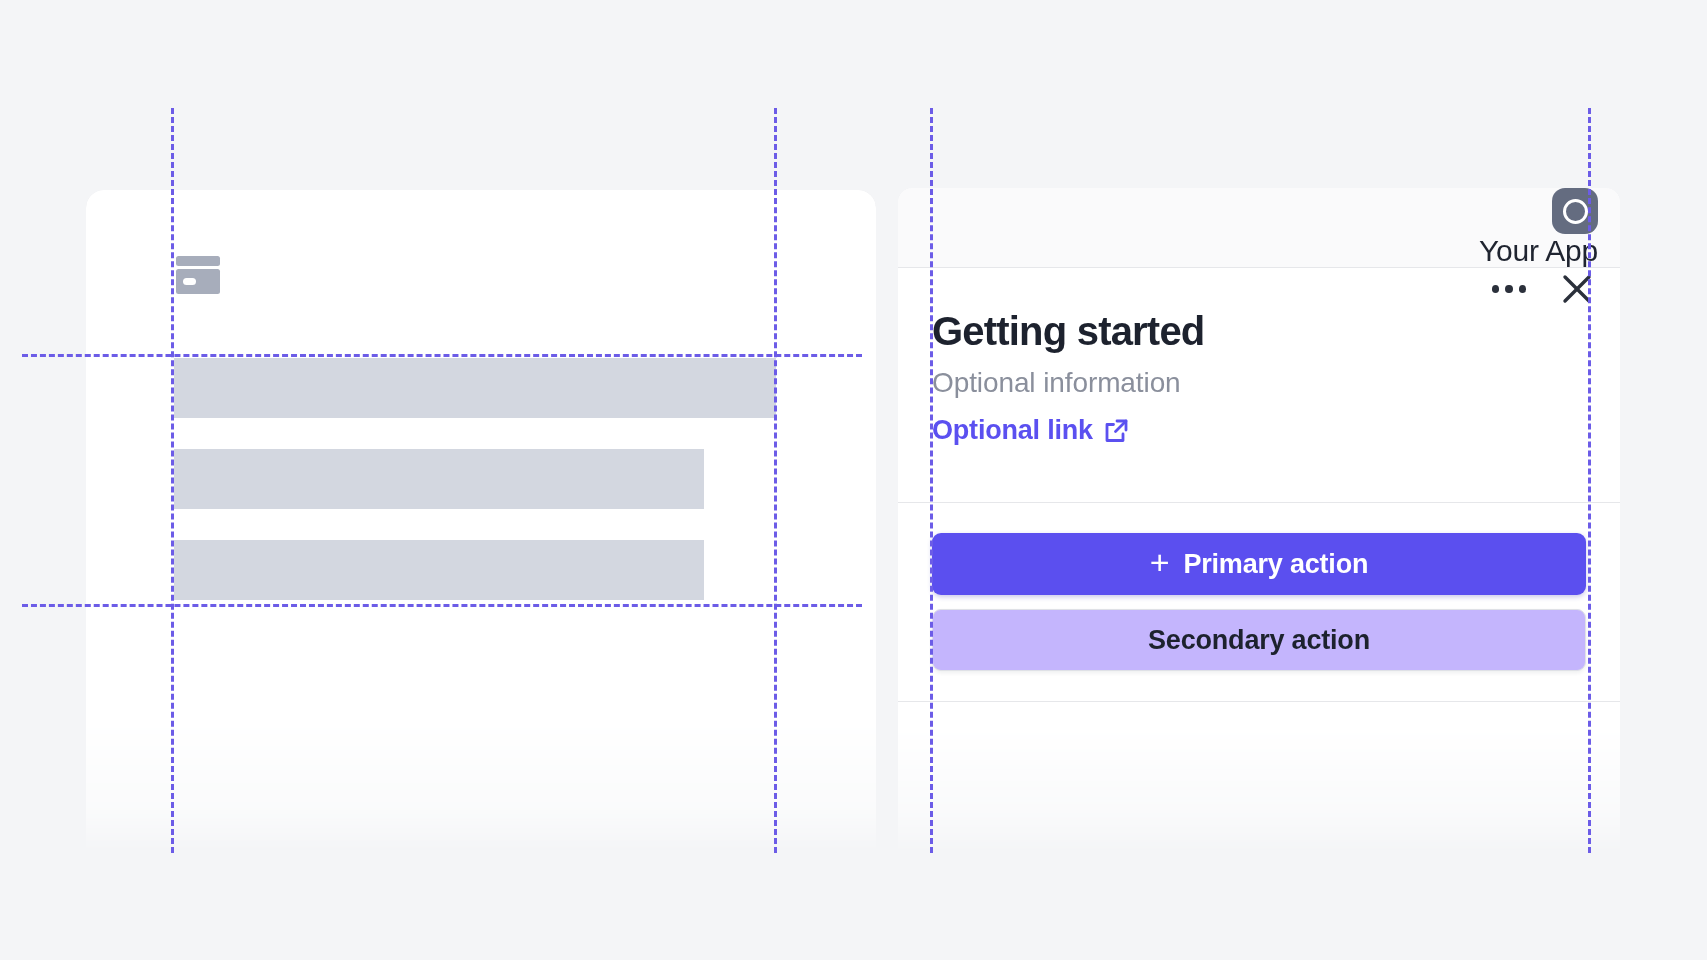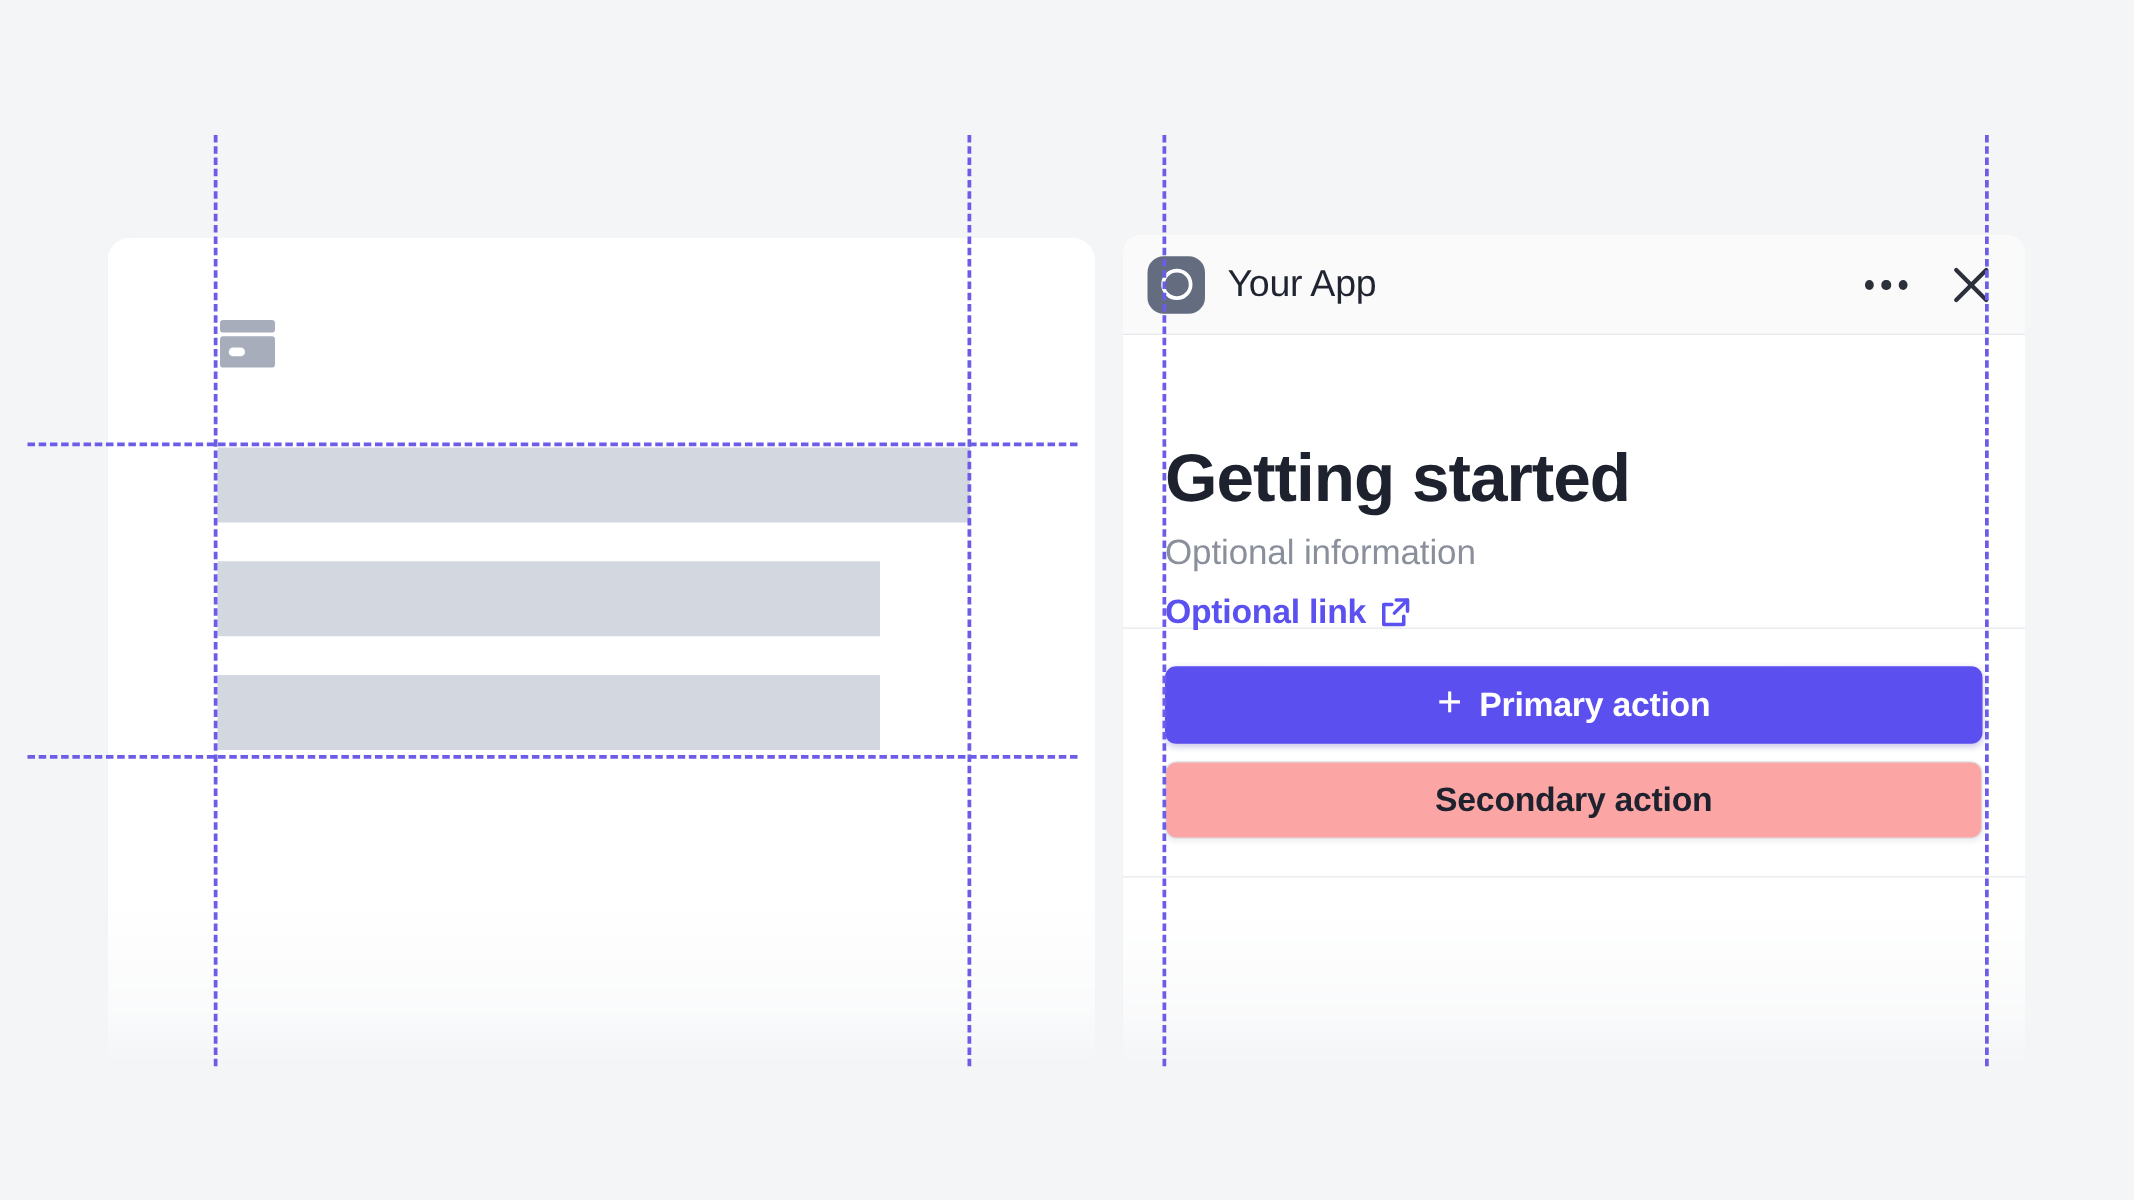--- a/index.html
+++ b/index.html
@@ -91,22 +91,23 @@
     mask-image: linear-gradient(to bottom,
         #000 0px, #000 530px, rgba(0,0,0,0.5) 625px, rgba(0,0,0,0) 668px);
     z-index: 20;
   }
 
   #panel-header {
     height: 80px;
     background: #fafafb;
     border-bottom: 1px solid #e6e7ea;
     display: flex;
-    align-items: center;
+    align-items: flex-end;
     padding: 0 22px 0 20px;
+    flex-direction: column;
   }
 
   #app-logo {
     width: 46px;
     height: 46px;
     border-radius: 13px;
     background: #646c80;
     display: flex;
     align-items: center;
     justify-content: center;
@@ -145,26 +146,25 @@
   #more-icon { width: 34px; height: 10px; display: flex; gap: 6px; align-items: center; }
   #more-icon i { width: 8px; height: 8px; border-radius: 50%; background: #2b303b; display: block; }
 
   #panel-body {
     padding: 42px 34px 0 34px;
     height: 235px;
     border-bottom: 1px solid #e6e7ea;
   }
 
   #heading {
-    font-size: 54px;
+    font-size: 40px;
     font-weight: bold;
     color: #1d222e;
     letter-spacing: -0.8px;
     line-height: 1.08;
-    margin-top: 44px;
   }
 
   #subheading {
     margin-top: 14px;
     font-size: 28px;
     color: #8a8f9c;
     letter-spacing: -0.1px;
   }
 
   #optional-link {
@@ -210,21 +210,21 @@
   #primary-action .plus {
     font-size: 34px;
     font-weight: normal;
     line-height: 1;
     position: relative;
     top: -2px;
   }
 
   #secondary-action {
     margin-top: 14px;
-    background: #fca5a5;
+    background: #c4b5fd;
     color: #1d222e;
     border: 1px solid #dfe1e6;
     box-shadow: 0 2px 4px rgba(17, 24, 39, 0.07);
   }
 
   #panel-footer { height: 170px; }
 </style>
 </head>
 <body>
 

